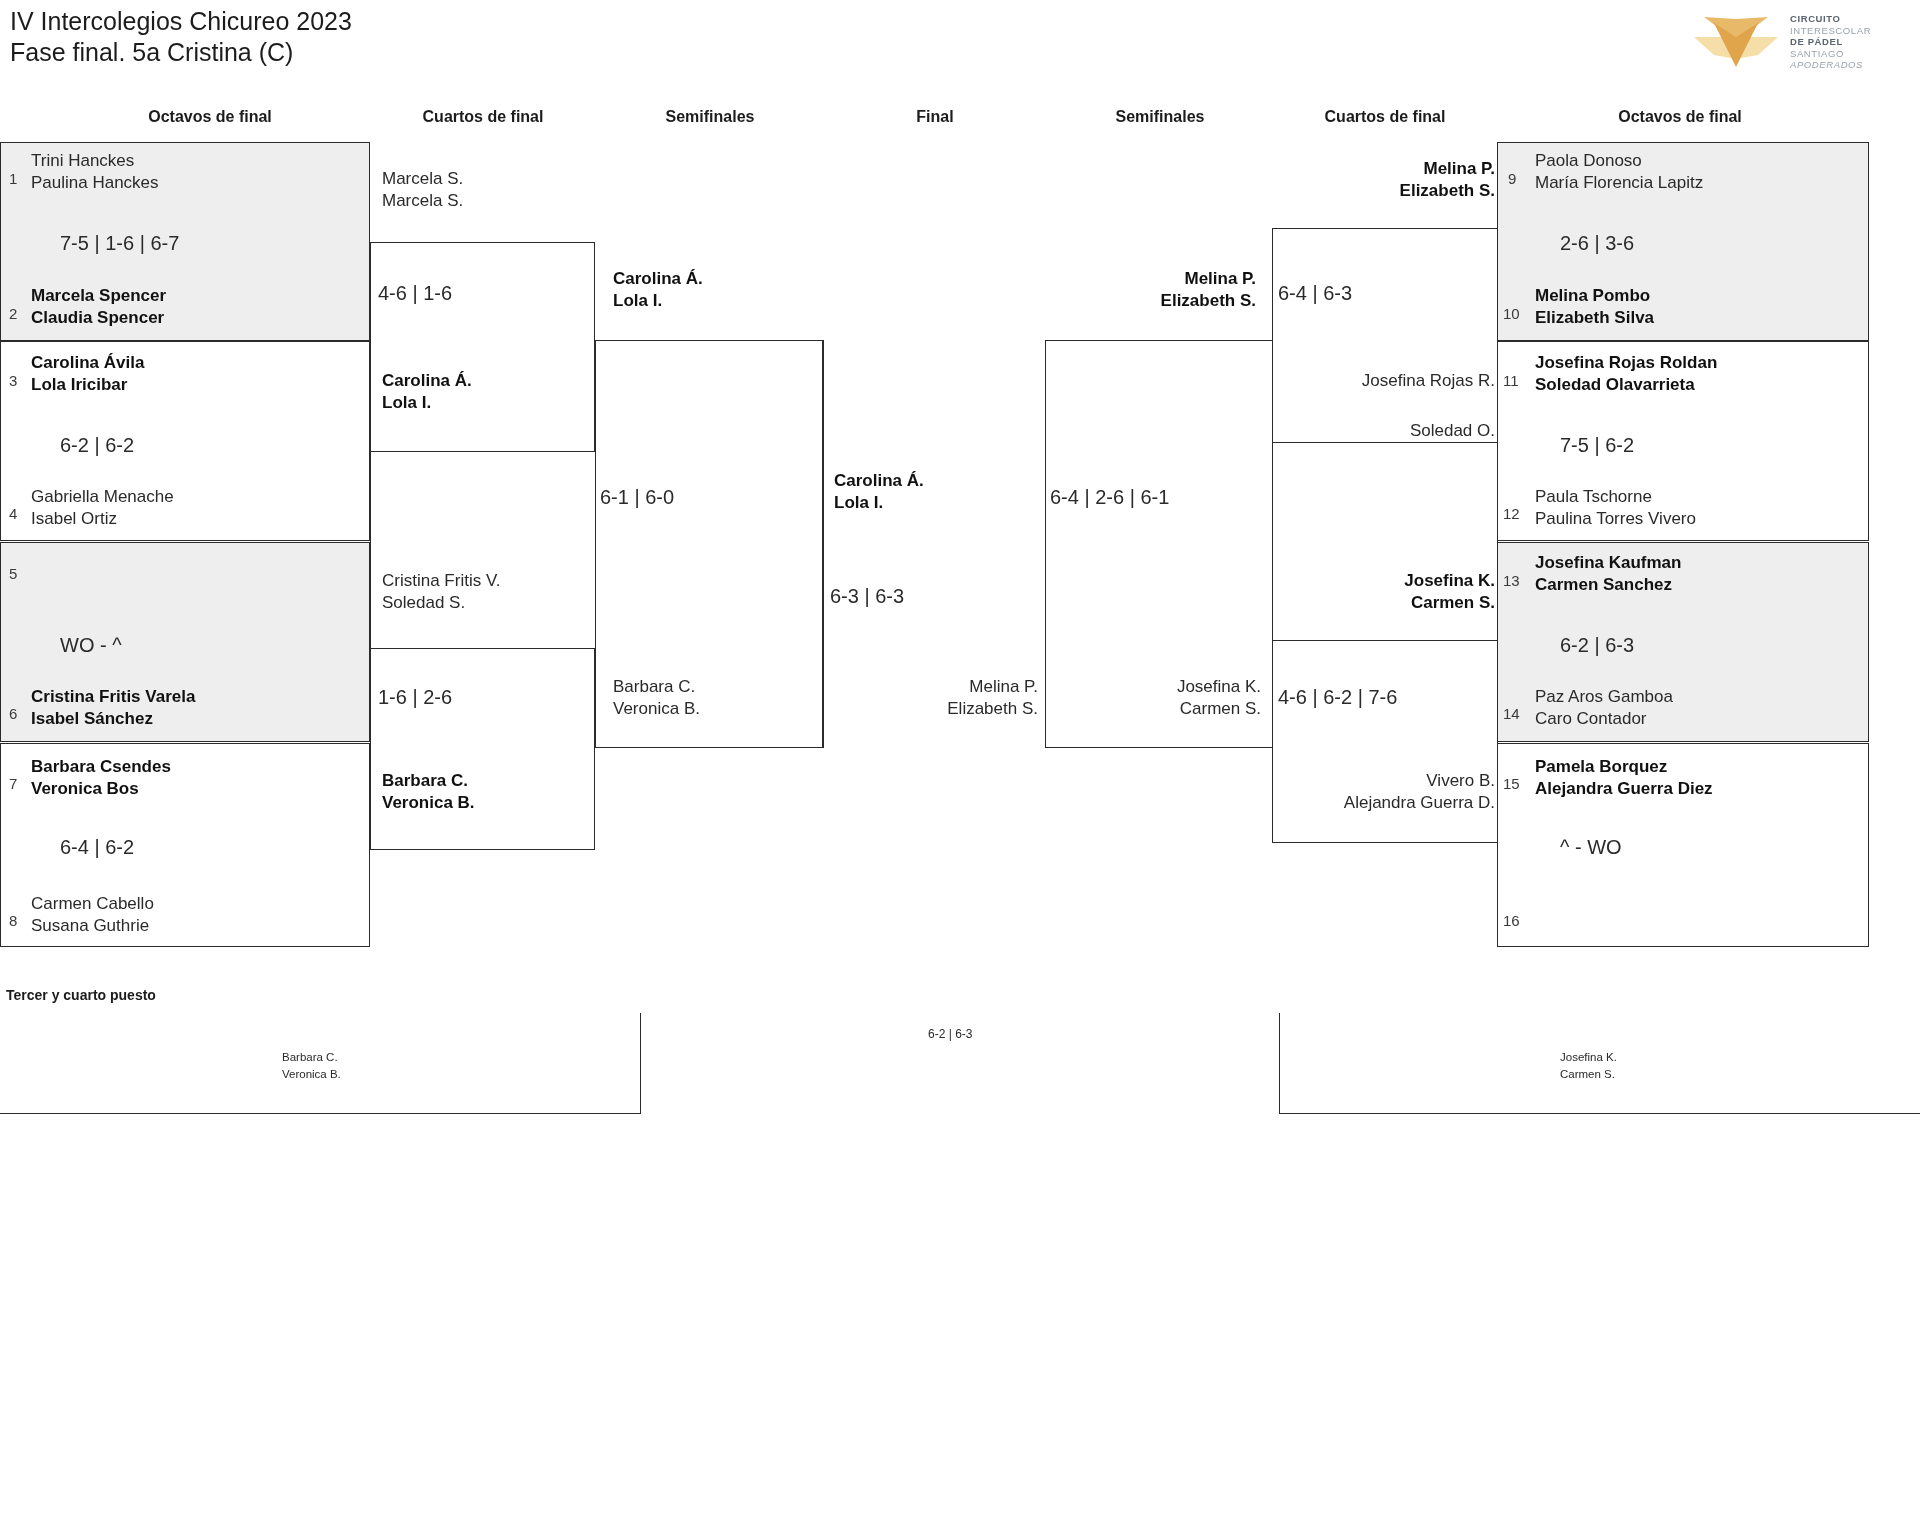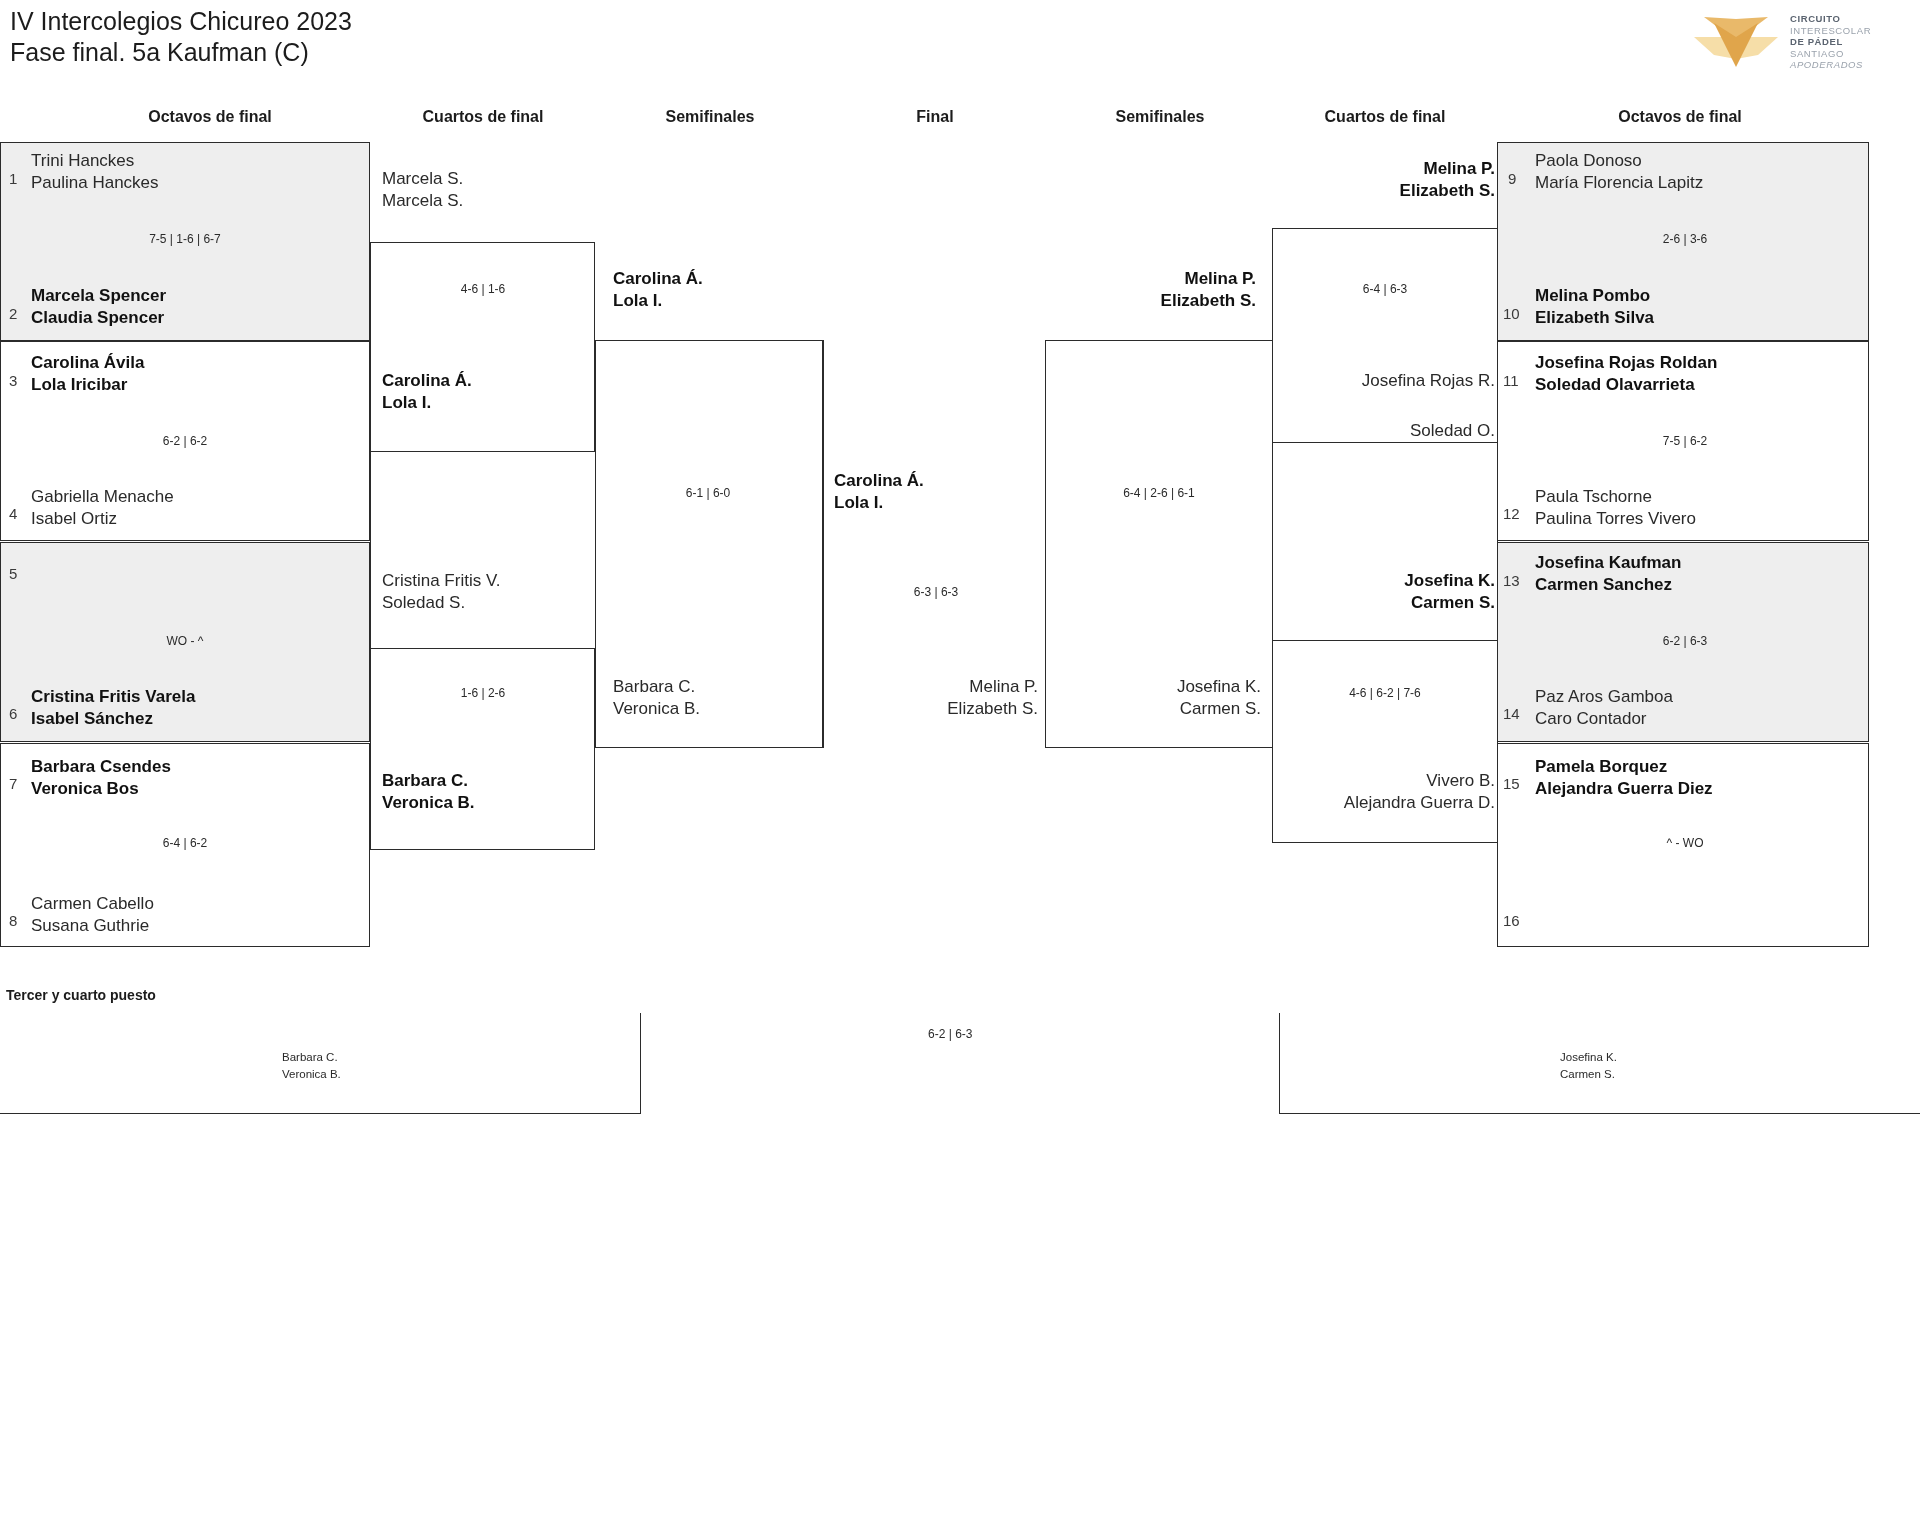--- a/index.html
+++ b/index.html
@@ -44,42 +44,42 @@
     line-height: 17px; white-space: nowrap;
   }
   .pname {
     position: absolute; font-size: 17px; line-height: 22px;
     color: #2a2a2a; white-space: nowrap;
   }
   .pname.win { font-weight: 700; color: #111111; }
   .pname.right { text-align: right; }
 
   .score {
-    position: absolute; font-size: 12px; color: #2a2a2a;
-    white-space: nowrap; text-align: center;
+    position: absolute; font-size: 20px; color: #2a2a2a;
+    white-space: nowrap; text-align: left;
   }
 
   
   .ln { position: absolute; background: #2b2b2b; }
   .ln.h { height: 1px; }
   .ln.v { width: 1px; }
 
   
   .tp-title { position: absolute; font-size: 14px; font-weight: 700; color: #1c1c1c; white-space: nowrap; }
   .tp-name { position: absolute; font-size: 11.5px; line-height: 15px; color: #2a2a2a; white-space: nowrap; }
   .tp-score { position: absolute; font-size: 12px; color: #2a2a2a; white-space: nowrap; }
 </style>
 </head>
 <body>
 
 <div id="root">
 
   <div class="title-block">
     <div class="title-line">IV Intercolegios Chicureo 2023</div>
-    <div class="title-line">Fase final. 5a Kaufman (C)</div>
+    <div class="title-line">Fase final. 5a Cristina (C)</div>
   </div>
 
   <div class="logo-wrap">
     <svg class="logo-mark" viewBox="0 0 92 58">
       <polygon points="4,26 34,26 46,48 24,44" fill="#F6DEA8"></polygon>
       <polygon points="88,26 58,26 46,48 68,44" fill="#F6DEA8"></polygon>
       <polygon points="14,6 46,30 46,8" fill="#E9B96A"></polygon>
       <polygon points="78,6 46,30 46,8" fill="#E9B96A"></polygon>
       <polygon points="24,12 46,56 68,12 46,26" fill="#E0A54B"></polygon>
     </svg>

